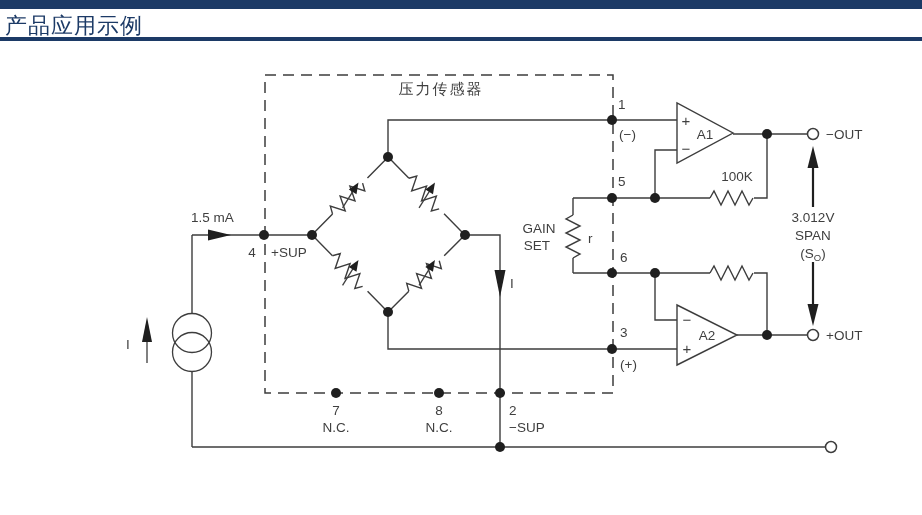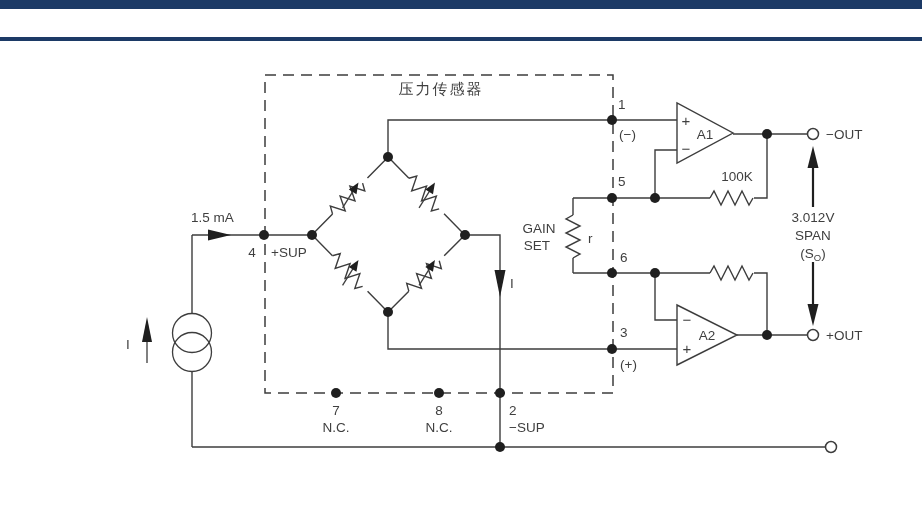--- a/index.html
+++ b/index.html
@@ -20,20 +20,21 @@
   .t{font-family:"Liberation Sans", sans-serif;font-size:13.5px;fill:#3f3f3f;}
   .tcn{font-family:"Liberation Sans", sans-serif;font-size:15px;fill:#3f3f3f;letter-spacing:2px;}
   .tsign{font-family:"Liberation Sans", sans-serif;font-size:15px;fill:#3f3f3f;}
   .mid{text-anchor:middle;}
 </style>
 </head>
 <body>
 
 <div class="page">
   <div class="topbar"></div>
+  <div class="title">产品应用示例</div>
   <div class="underline"></div>
 
   <svg width="922" height="515" viewBox="0 0 922 515">
 
     <rect class="dash" x="265" y="75" width="348" height="318"></rect>
     <text class="tcn mid" x="441" y="94">压力传感器</text>
 
     <g>
       <path class="w" d="M192 235 H312"></path>
       <path class="w" d="M192 235 V313"></path>

